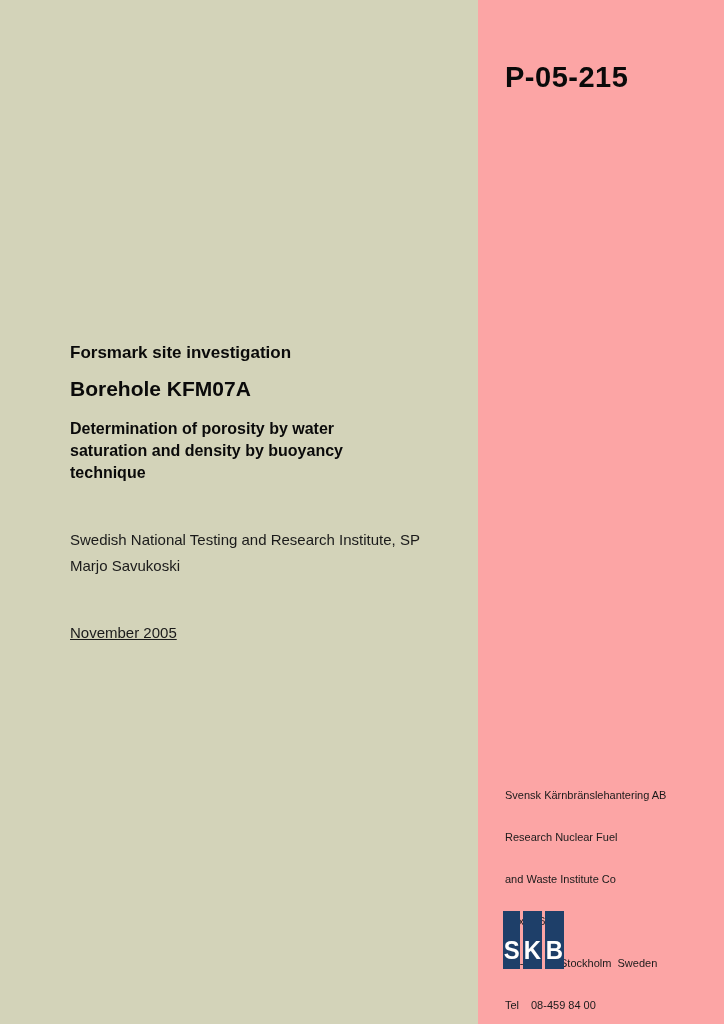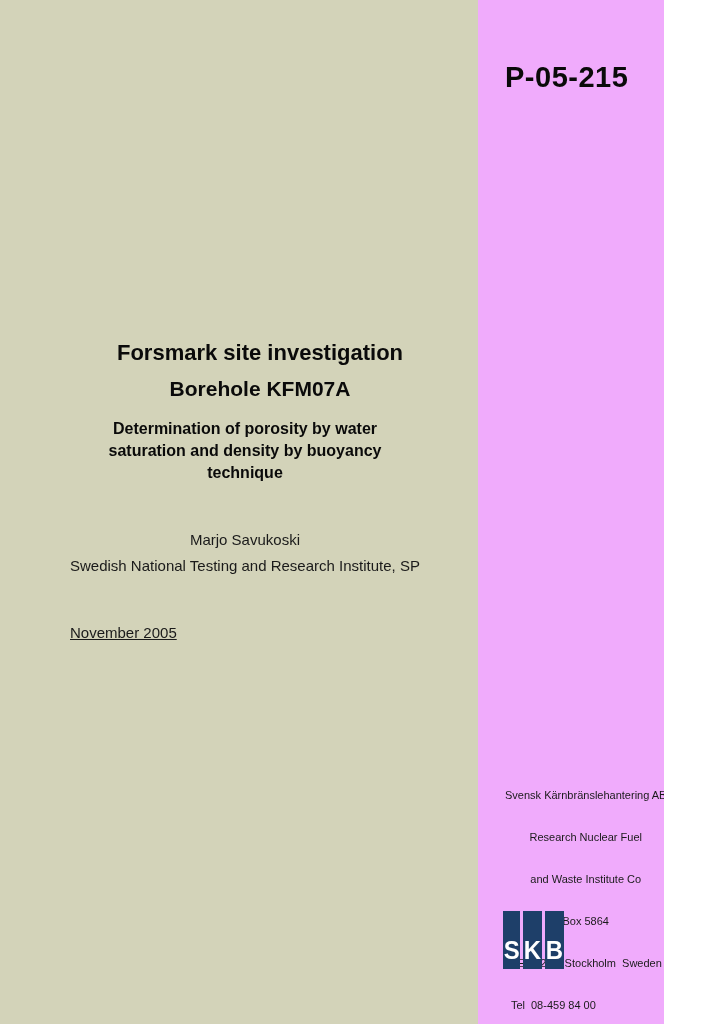--- a/index.html
+++ b/index.html
@@ -2,27 +2,26 @@
 <html><head>
 <meta charset="utf-8">
 <style>
   html, body {
     margin: 0;
     padding: 0;
     background: #ffffff;
   }
   .page {
     position: relative;
-    width: 664px;
+    width: 724px;
     height: 1024px;
-    background: #f0abfc;
+    background: #fca5a5;
     overflow: hidden;
     font-family: "Liberation Sans", sans-serif;
     color: #111111;
-    text-align: center;
   }
   .beige-panel {
     position: absolute;
     left: 0;
     top: 0;
     width: 478px;
     height: 1024px;
     background: #d3d3b9;
   }
   .report-number {
@@ -35,21 +34,21 @@
     color: #0a0a0a;
   }
   .title-block {
     position: absolute;
     left: 70px;
     top: 341px;
     width: 380px;
   }
   .title-block h1 {
     margin: 0;
-    font-size: 22px;
+    font-size: 17px;
     line-height: 24px;
     font-weight: bold;
     color: #0a0a0a;
   }
   .title-block h2 {
     margin: 12px 0 0 0;
     font-size: 21px;
     line-height: 24px;
     font-weight: bold;
     color: #0a0a0a;
@@ -134,22 +133,22 @@
 
   <div class="title-block">
     <h1>Forsmark site investigation</h1>
     <h2>Borehole KFM07A</h2>
     <h3>Determination of porosity by water
 saturation and density by buoyancy
 technique</h3>
   </div>
 
   <div class="author-block">
+    <div>Swedish National Testing and Research Institute, SP</div>
     <div>Marjo Savukoski</div>
-    <div>Swedish National Testing and Research Institute, SP</div>
   </div>
 
   <div class="pub-date">November 2005</div>
 
   <div class="publisher-block">
     <div class="publisher-name">Svensk Kärnbränslehantering AB</div>
     <div>Research Nuclear Fuel</div>
     <div>and Waste Institute Co</div>
     <div>Box 5864</div>
     <div>SE-102 40 Stockholm  Sweden</div>

